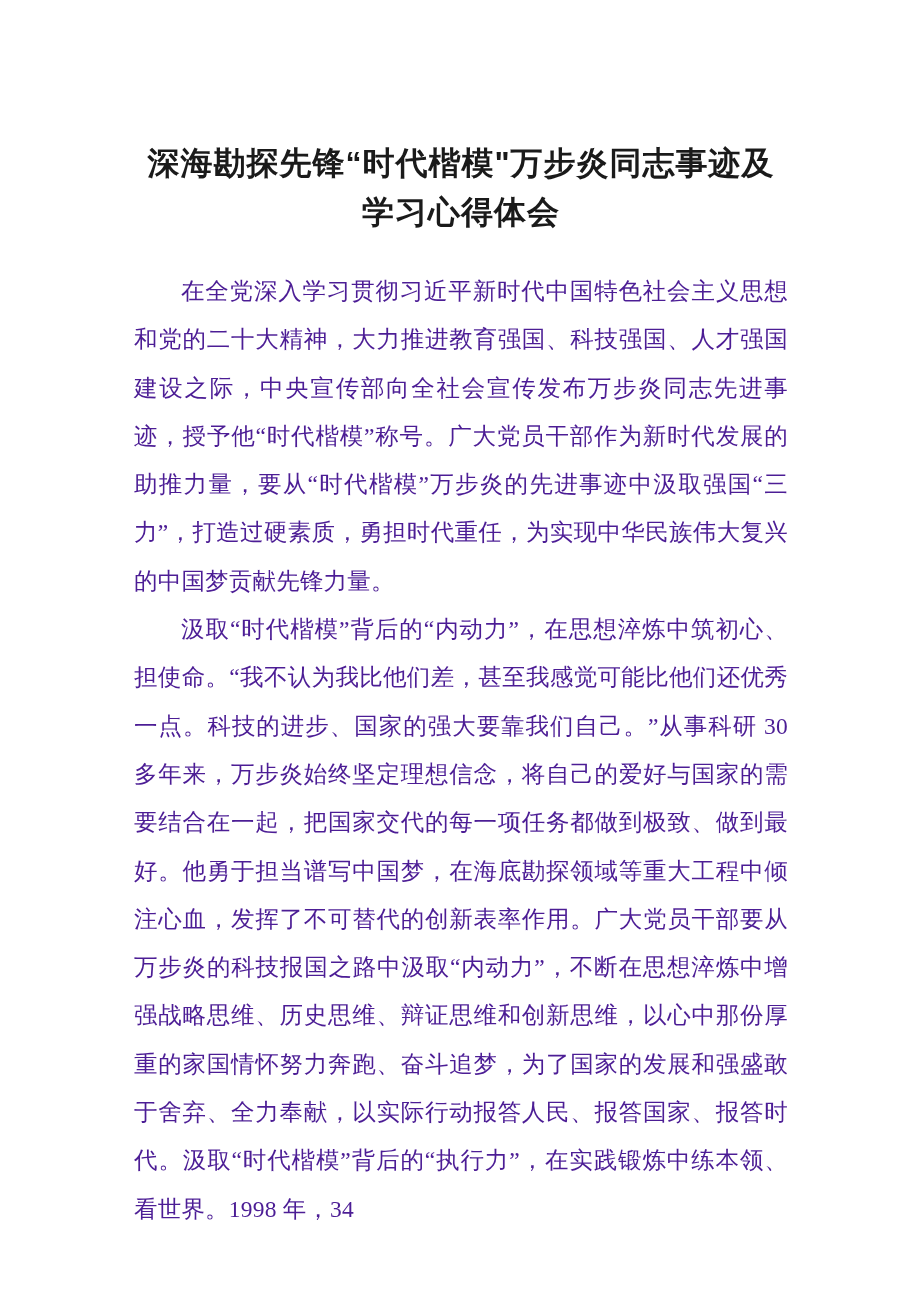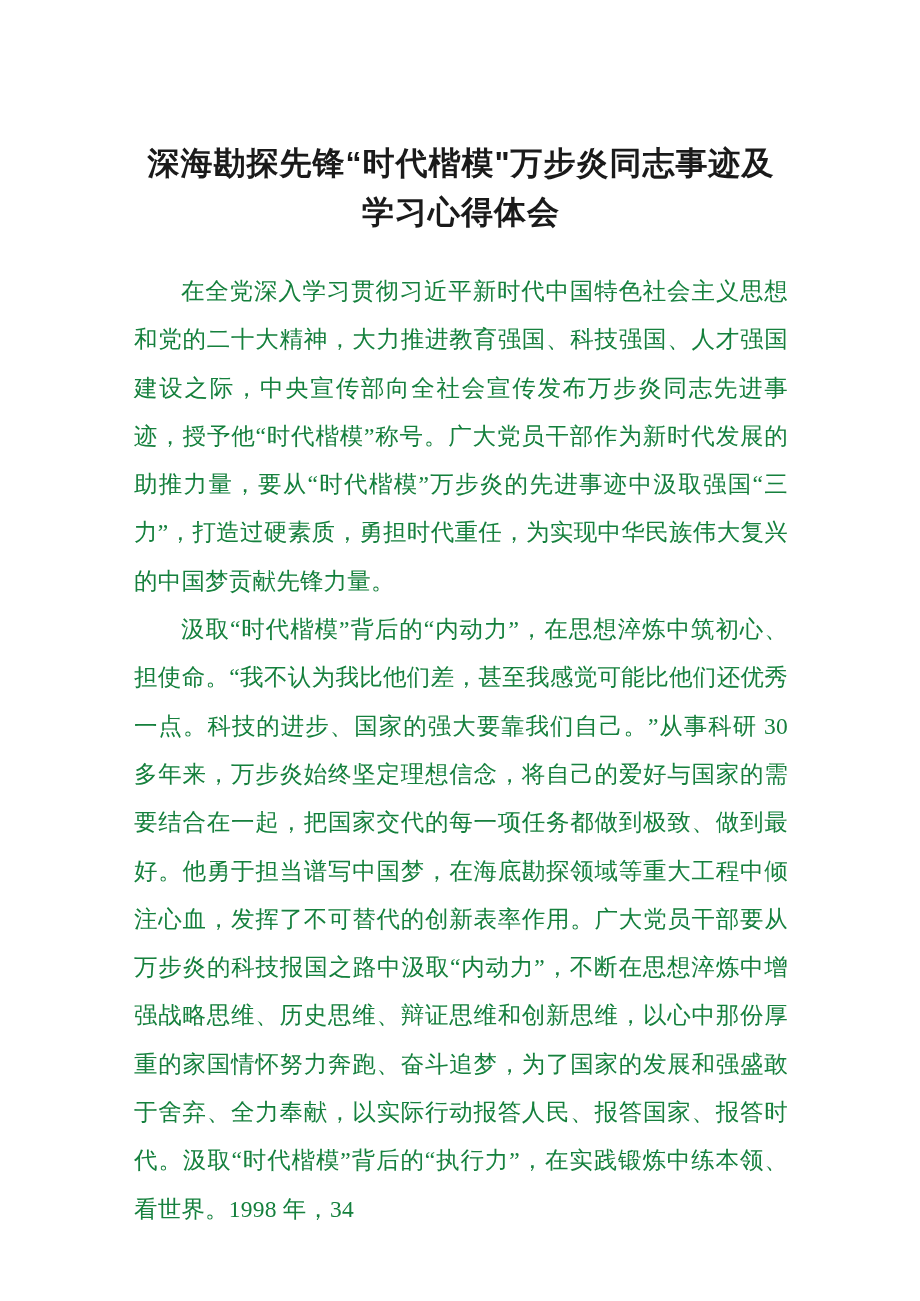--- a/index.html
+++ b/index.html
@@ -32,21 +32,21 @@
     font-family: "Liberation Serif", serif;
   }
   .para {
     margin: 0;
     font-size: 23.5px;
     line-height: 48.3px;
     letter-spacing: 0.2px;
     text-indent: 2em;
     text-align: justify;
     text-justify: inter-ideograph;
-    color: #15803d;
+    color: #4c1d95;
     font-weight: 400;
   }
 </style>
 </head>
 <body>
 
 <div class="page">
   <h1 class="doc-title">深海勘探先锋“时代楷模"万步炎同志事迹及学习心得体会</h1>
   <div class="doc-body">
     <p class="para">在全党深入学习贯彻习近平新时代中国特色社会主义思想和党的二十大精神，大力推进教育强国、科技强国、人才强国建设之际，中央宣传部向全社会宣传发布万步炎同志先进事迹，授予他“时代楷模”称号。广大党员干部作为新时代发展的助推力量，要从“时代楷模”万步炎的先进事迹中汲取强国“三力”，打造过硬素质，勇担时代重任，为实现中华民族伟大复兴的中国梦贡献先锋力量。</p>

